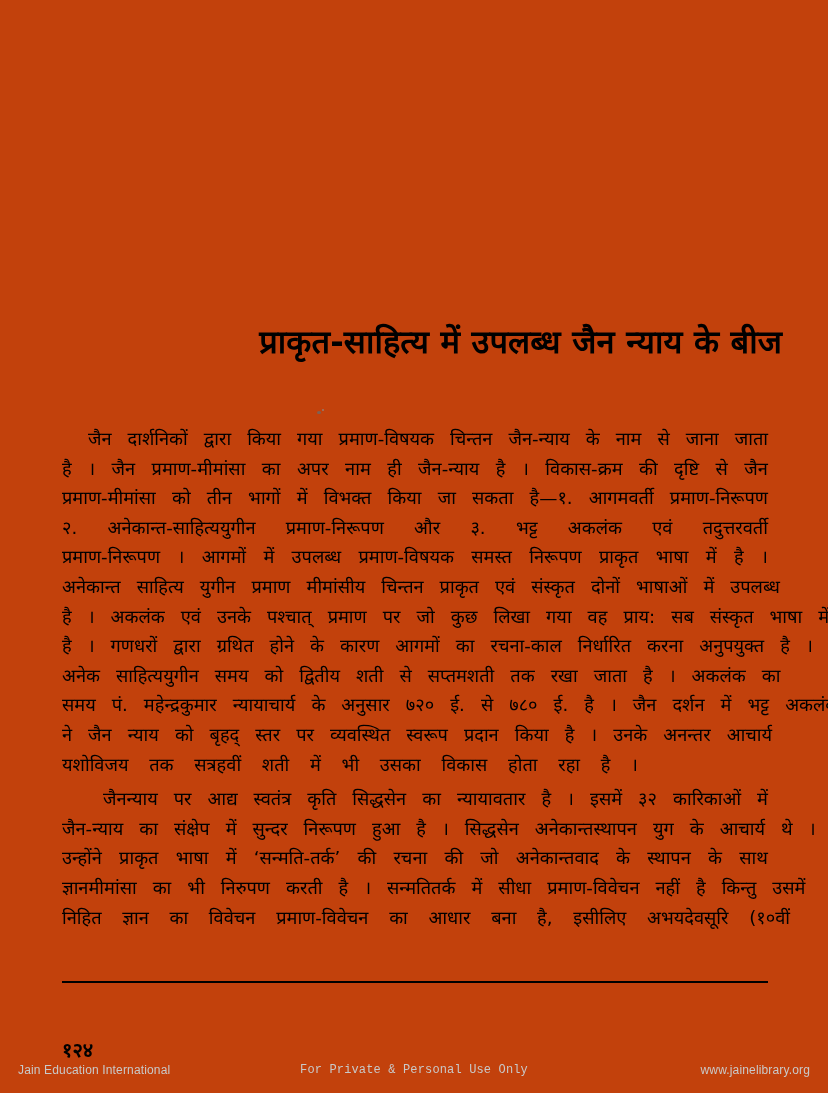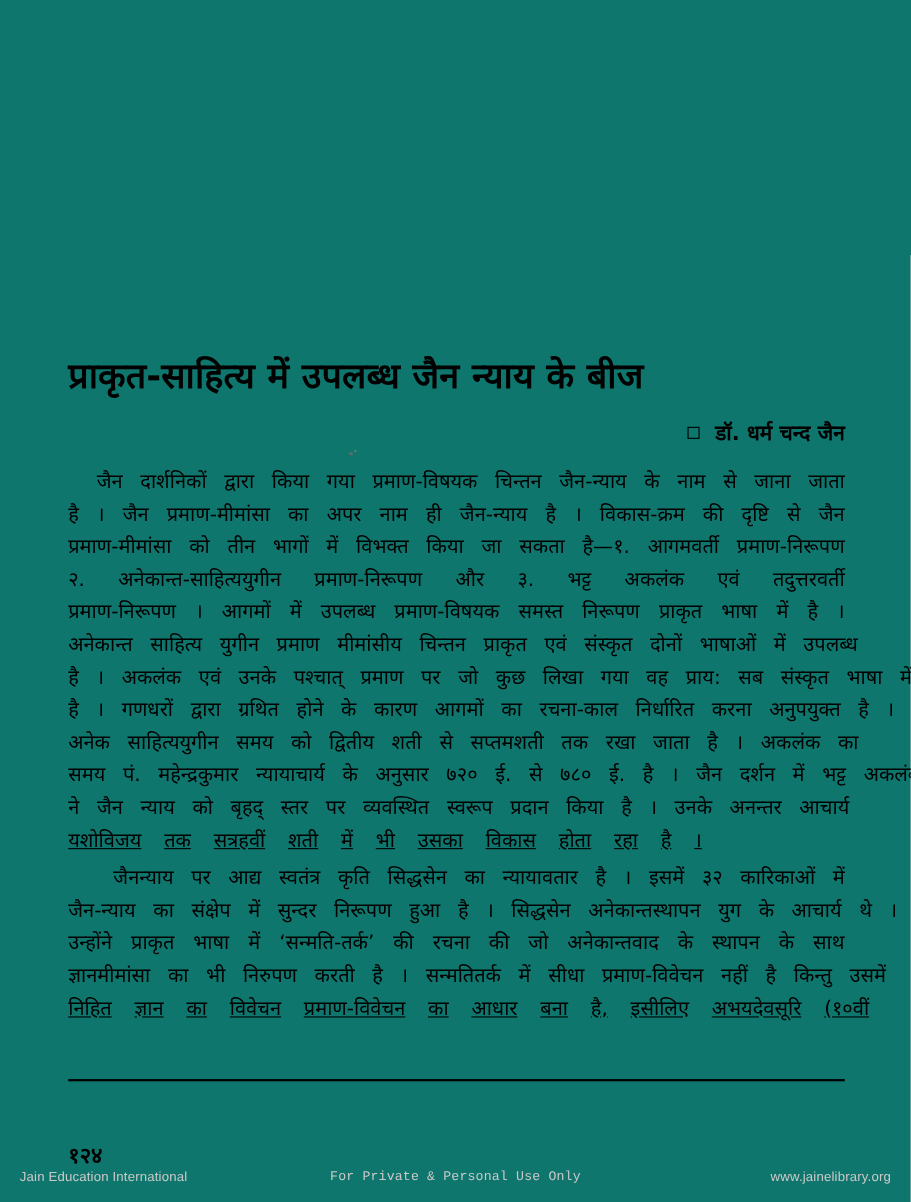--- a/index.html
+++ b/index.html
@@ -13,21 +13,22 @@
     position: relative;
     font-family: "Liberation Serif", "DejaVu Serif", serif;
     color: #111111;
     overflow: hidden;
   }
 
   
   .page {
     position: absolute;
     inset: 0;
-    background: #0f766e;
+    background: #c2410c;
+    text-align: right;
   }
 
   
   .article-title {
     position: absolute;
     left: 62px;
     top: 303px;
     width: 706px;
     font-family: "DejaVu Sans", "Liberation Sans", sans-serif;
     font-size: 32px;
@@ -104,21 +105,21 @@
     line-height: 29.6px;
     white-space: nowrap;
     overflow: visible;
     gap: 16px;
   }
   .line > span { display: inline-block; }
   
   .line.flush {
     justify-content: flex-start;
   }
-  .line.flush > span { margin-right: 0.26em; text-decoration: underline; }
+  .line.flush > span { margin-right: 0.26em; }
   .line .indent {
     display: inline-block;
     width: 44px;
   }
 
   
   .foot-rule {
     position: absolute;
     left: 62px;
     top: 981px;
@@ -163,24 +164,20 @@
   .watermark .wm-mid   { position: absolute; left: 50%; transform: translateX(-50%); font-family: Liberation Mono, monospace; }
   .watermark .wm-right { position: absolute; right: 18px; }
 </style>
 </head>
 <body>
 
 <div class="page">
 
   <h1 class="article-title">प्राकृत-साहित्य में उपलब्ध जैन न्याय के बीज</h1>
 
-  <div class="byline">
-    <span class="byline-marker"></span>
-    <span>डॉ. धर्म चन्द जैन</span>
-  </div>
 
   <div class="speck"></div>
   <div class="speck s2"></div>
 
   <div class="body-block">
     <div class="para" id="para-1">
         <div class="line">
           <span class="indent"></span>
           <span>जैन</span>
           <span>दार्शनिकों</span>

